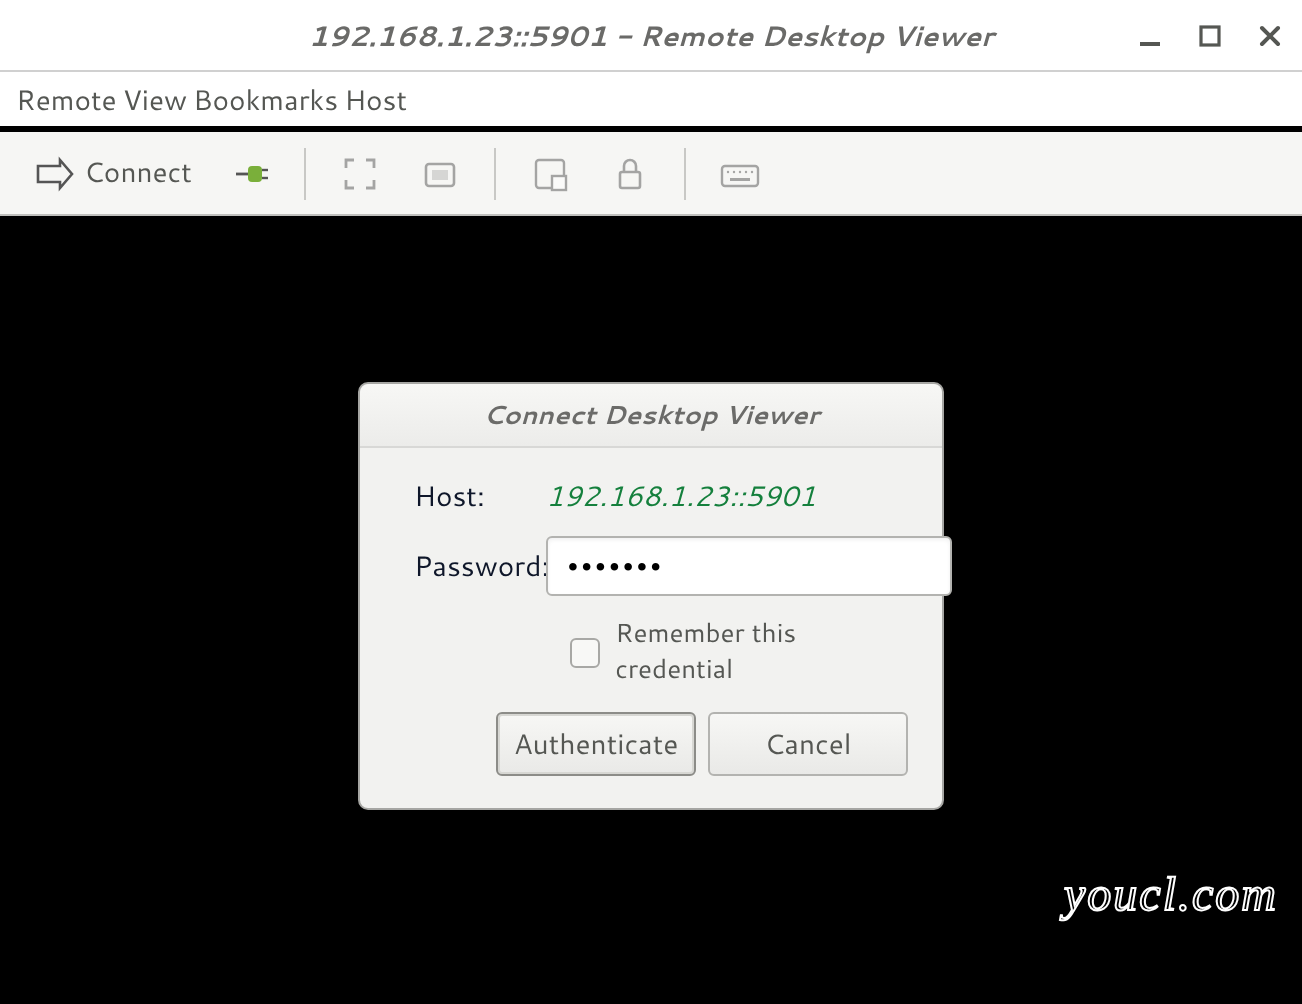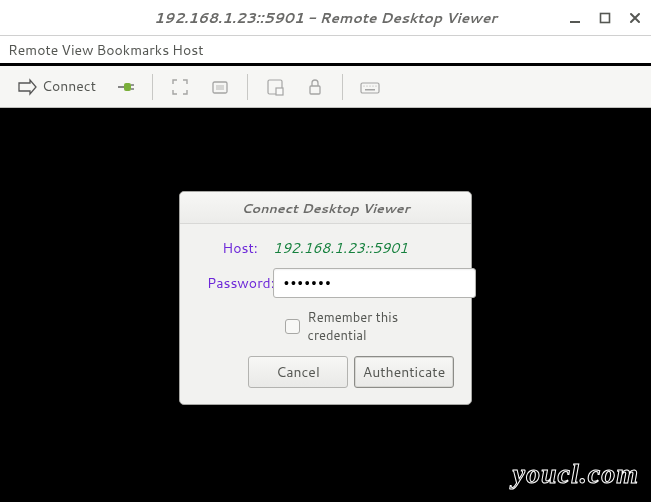--- a/index.html
+++ b/index.html
@@ -102,29 +102,28 @@
     }
     .content-area {
       width: 651px;
       height: 394px;
       background: #000;
       position: relative;
     }
     .watermark {
       position: absolute;
       right: 12px;
-      bottom: 12px;
+      bottom: 40px;
       font-family: Georgia, serif;
       font-style: italic;
-      font-size: 28px;
+      font-size: 24px;
       color: #fff;
       -webkit-text-stroke: 1px #fff;
       color: transparent;
       letter-spacing: 1px;
-      font-weight: bold;
     }
     .dialog {
       position: absolute;
       left: 179px;
       top: 191px;
       width: 293px;
       background: #f2f2f0;
       border: 1px solid #a6a6a3;
       border-radius: 5px;
       box-shadow: 0 4px 18px rgba(0,0,0,0.4);
@@ -151,22 +150,22 @@
       font-size: 14px;
       margin-bottom: 16px;
     }
     .form-row {
       display: flex;
       align-items: center;
       margin-bottom: 10px;
     }
     .form-label {
       width: 78px;
-      text-align: center;
-      color: #6d28d9;
+      text-align: left;
+      color: #0f172a;
       padding-left: 12px;
       font-size: 14px;
     }
     .form-value-static {
       color: #15803d;
       font-style: italic;
       font-size: 14px;
     }
     .form-input {
       flex: 1;
@@ -338,17 +337,17 @@
       <span class="form-label">Password:</span>
       <input type="password" class="form-input" value="•••••••" style="">
     </div>
 
     <div class="checkbox-row">
       <span class="checkbox-box"></span>
       <span class="checkbox-label">Remember this credential</span>
     </div>
 
     <div class="dialog-buttons">
+      <div class="dlg-btn default">Authenticate</div>
       <div class="dlg-btn">Cancel</div>
-      <div class="dlg-btn default">Authenticate</div>
     </div>
   </div>
 </div>
 
 </body></html>

